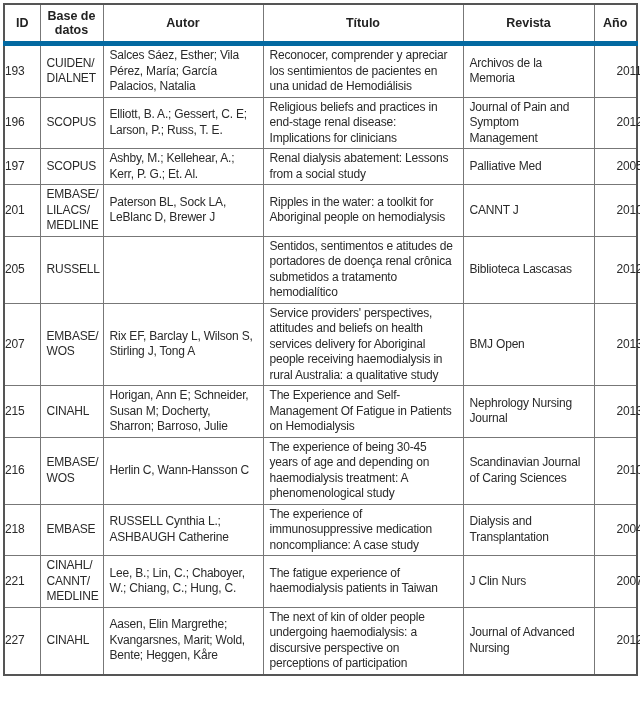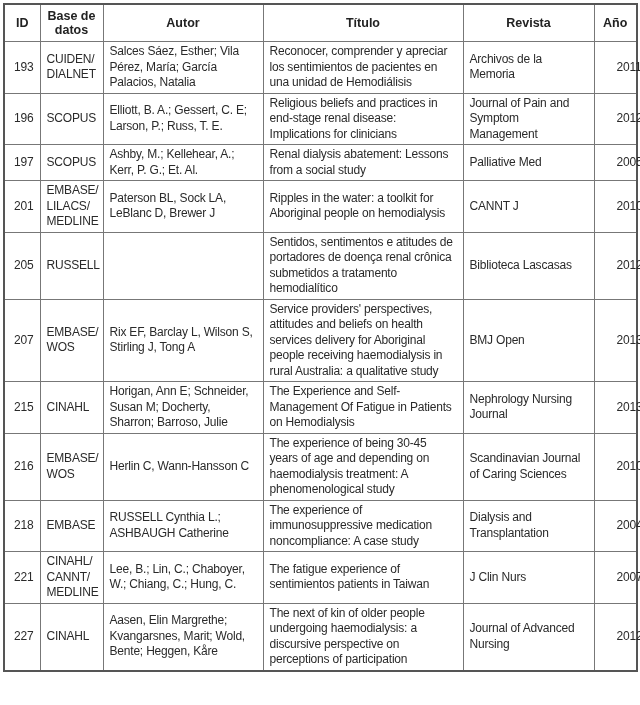--- a/index.html
+++ b/index.html
@@ -22,23 +22,23 @@
     }
     th {
       font-weight: bold;
       font-size: 12.5px;
       text-align: center;
       color: #222222;
       height: 34px;
       padding: 1px 4px;
       line-height: 14px;
     }
-    thead tr { border-bottom: 1px solid #0369a1; }
+    thead tr { border-bottom: 5px solid #0369a1; }
     td.id, td.year { text-align: left; }
-    td.id { padding-left: 9px; }
+    td.id { padding-left: 0; }
     td.year { padding-left: 22px; }
     col.c-id { width: 36px; }
     col.c-db { width: 63px; }
     col.c-autor { width: 160px; }
     col.c-titulo { width: 200px; }
     col.c-revista { width: 131px; }
     col.c-anio { width: 43px; }
     td { letter-spacing: -0.2px; }
   </style>
 </head>
@@ -134,21 +134,21 @@
           <td class="db">EMBASE</td>
           <td class="autor">RUSSELL Cynthia L.; ASHBAUGH Catherine</td>
           <td class="titulo">The experience of immunosuppressive medication noncompliance: A case study</td>
           <td class="revista">Dialysis and Transplantation</td>
           <td class="year">2004</td>
         </tr>
         <tr style="height: 48px;">
           <td class="id">221</td>
           <td class="db">CINAHL/ CANNT/ MEDLINE</td>
           <td class="autor">Lee, B.; Lin, C.; Chaboyer, W.; Chiang, C.; Hung, C.</td>
-          <td class="titulo">The fatigue experience of sentimientos patients in Taiwan</td>
+          <td class="titulo">The fatigue experience of haemodialysis patients in Taiwan</td>
           <td class="revista">J Clin Nurs</td>
           <td class="year">2007</td>
         </tr>
         <tr style="height: 62px;">
           <td class="id">227</td>
           <td class="db">CINAHL</td>
           <td class="autor">Aasen, Elin Margrethe; Kvangarsnes, Marit; Wold, Bente; Heggen, Kåre</td>
           <td class="titulo">The next of kin of older people undergoing haemodialysis: a discursive perspective on perceptions of participation</td>
           <td class="revista">Journal of Advanced Nursing</td>
           <td class="year">2012</td>

